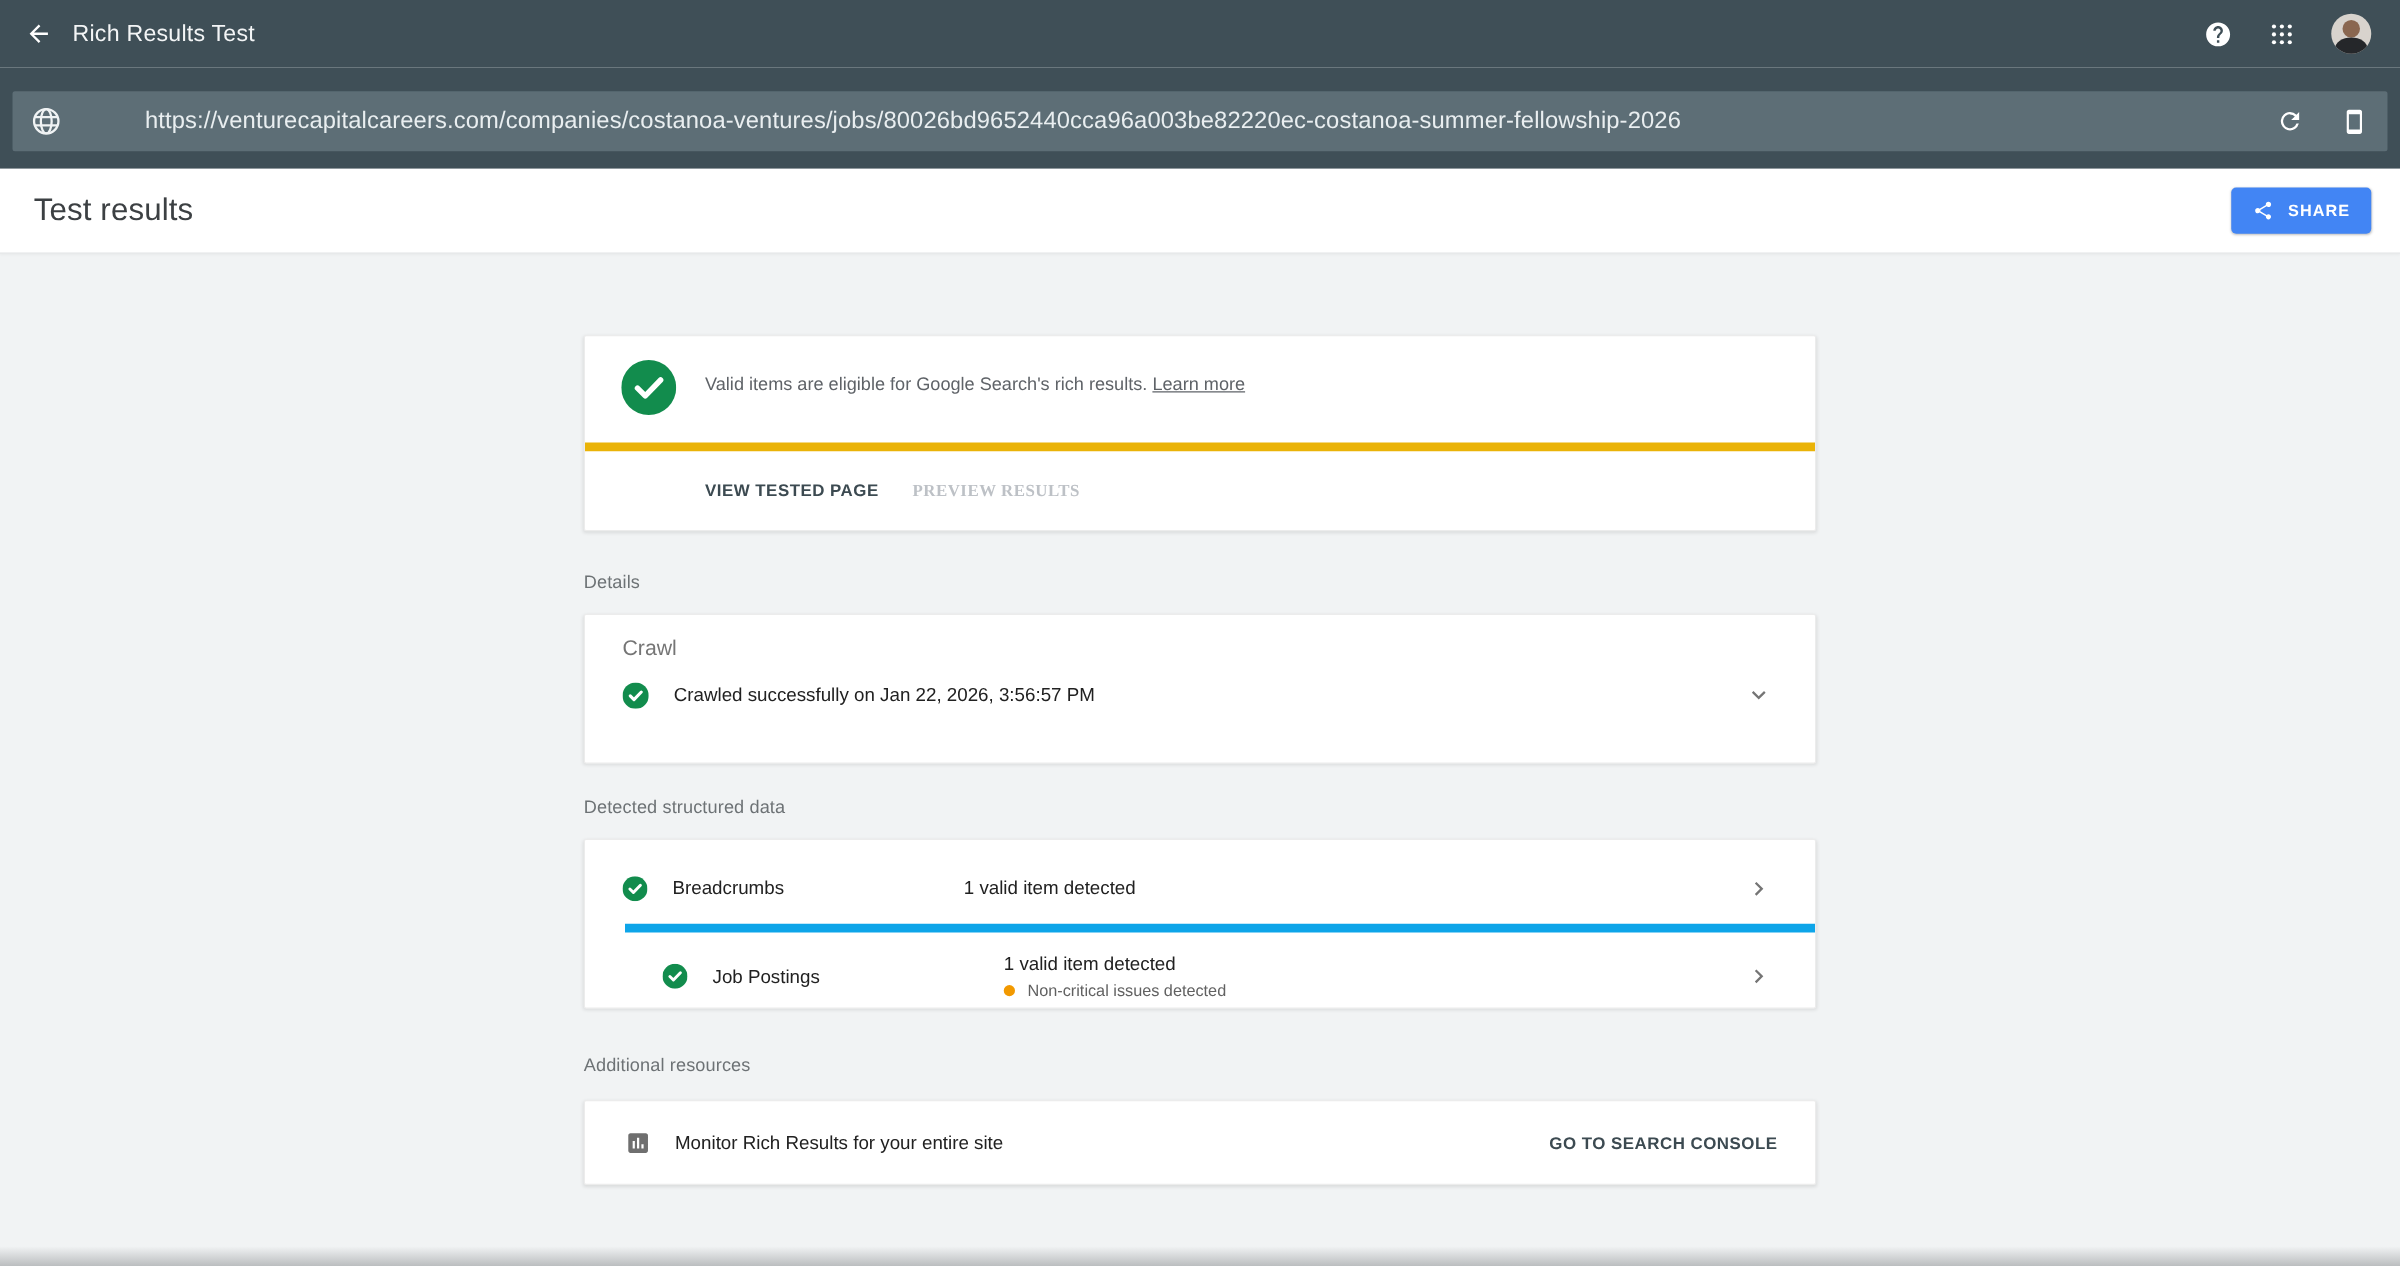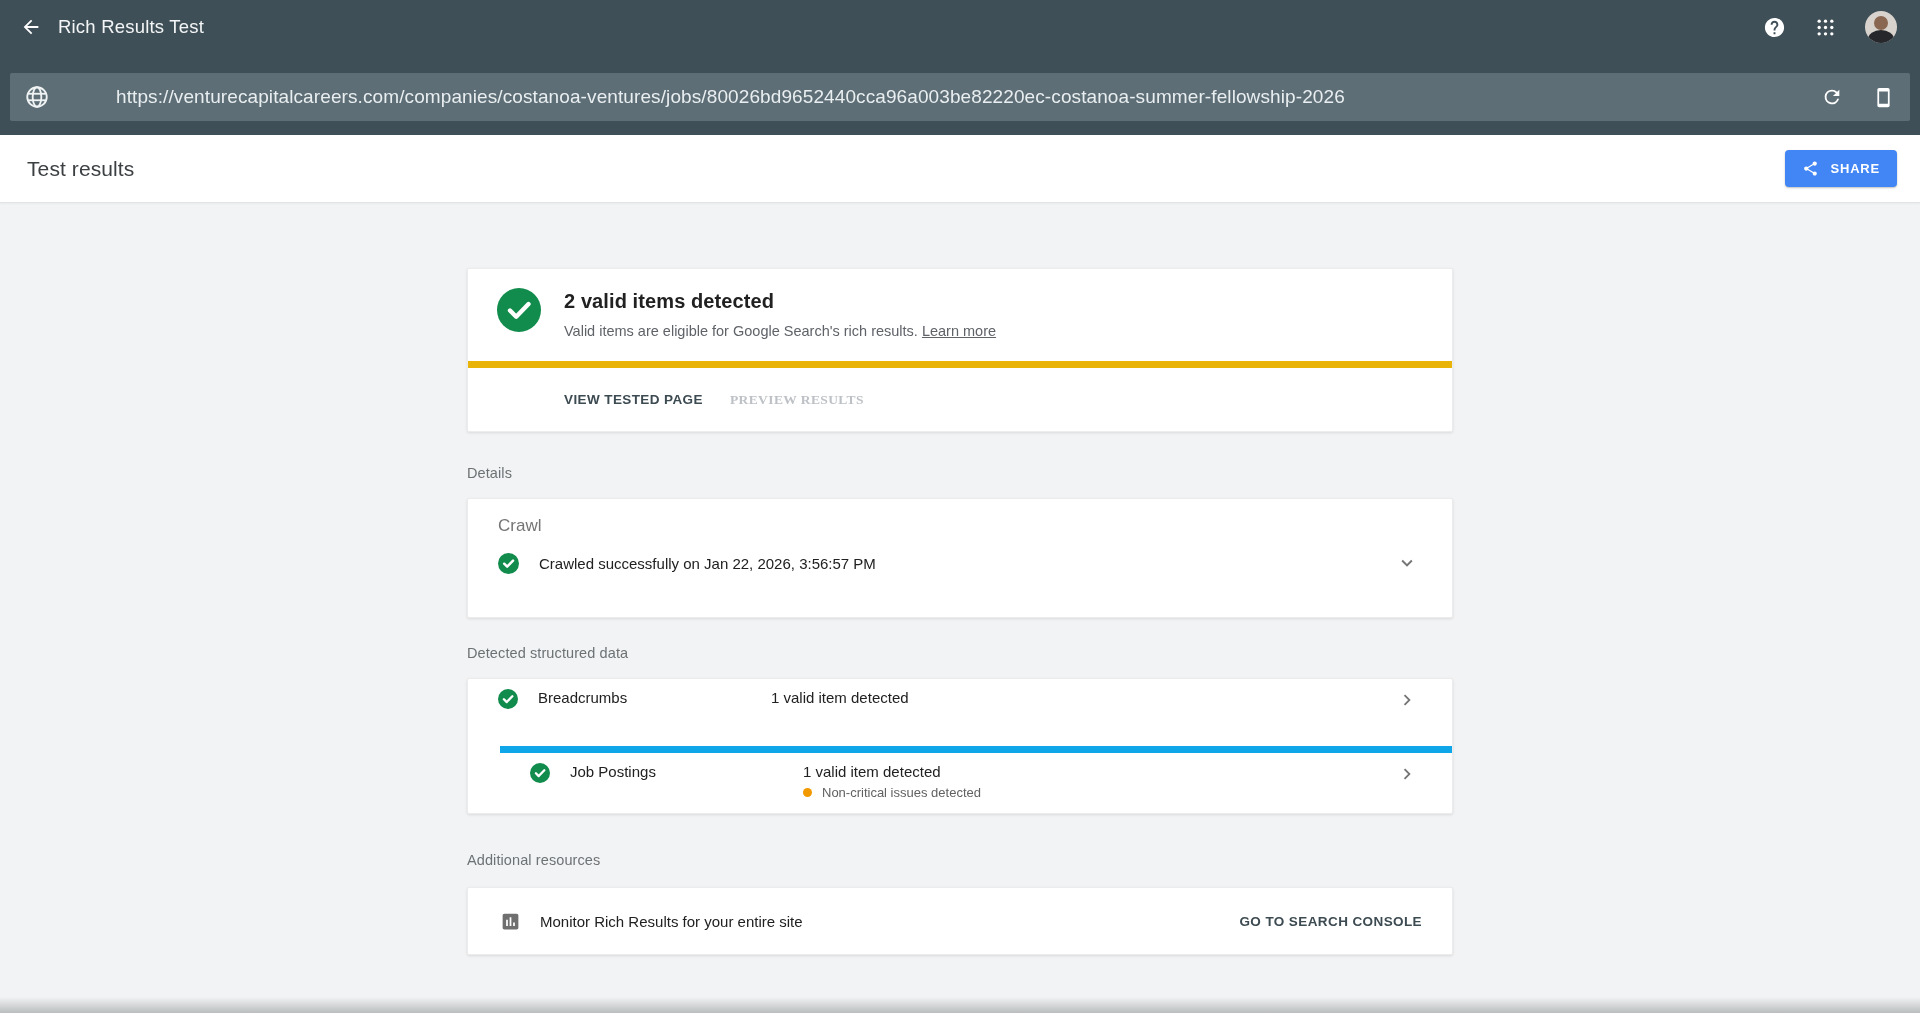--- a/index.html
+++ b/index.html
@@ -62,21 +62,21 @@
   
   .toolbar {
     height:68px; background:#ffffff;
     border-bottom:1px solid #e1e4e5;
     box-shadow:0 1px 2px rgba(0,0,0,.04);
     display:flex; align-items:center;
     padding:0 23px 0 27px;
     position:relative; z-index:2;
   }
   .toolbar h1 {
-    font-size:21px; font-weight:500; color:#3c4043; letter-spacing:.1px;
+    font-size:25px; font-weight:500; color:#3c4043; letter-spacing:.1px;
   }
   .share-btn {
     margin-left:auto;
     height:37px; padding:0 17px;
     background:#4285f4; color:#fff;
     border:none; border-radius:4px; cursor:pointer;
     display:flex; align-items:center; gap:11px;
     font-family:inherit; font-size:13px; font-weight:700; letter-spacing:.8px;
     box-shadow:0 1px 2px rgba(0,0,0,.25);
   }
@@ -116,21 +116,21 @@
   .lbl-res      { margin:38px 0 19px 0; }
 
   
   .crawl-card { padding:17px 34px 0 30px; height:120px; }
   .crawl-label { font-size:17px; color:#757575; }
   .crawl-row { display:flex; align-items:center; margin-top:16px; }
   .crawl-status { margin-left:20px; font-size:15px; color:#212121; flex:1; }
 
   
   .sd-row {
-    height:67px; display:flex; 
+    height:67px; display:flex; align-items:center;
     padding:10px 34px 0 30px;
   }
   .sd-row + .sd-row { border-top:7px solid #0ea5e9;margin-left:32px; }
   .sd-name { margin-left:20px; width:233px; flex:none; font-size:15px; color:#212121; }
   .sd-status { flex:1; font-size:15px; color:#212121; }
   .sd-warning { display:flex; align-items:center; gap:10px; margin-top:5px; }
   .warn-dot { width:9px; height:9px; border-radius:50%; background:#f29900; flex:none; }
   .sd-warning span { font-size:13px; color:#616161; }
 
   
@@ -240,21 +240,20 @@
 
       <section class="card">
         <div class="summary-top">
           <span class="big-check">
             <svg width="44" height="44" viewBox="0 0 44 44">
               <circle cx="22" cy="22" r="22" fill="#128c4d"></circle>
               <path d="M13 22.5l6.2 6.2L31.5 16" fill="none" stroke="#ffffff" stroke-width="4.4" stroke-linecap="round" stroke-linejoin="round"></path>
             </svg>
           </span>
           <div class="summary-text">
-            <div class="summary-title">2 valid items detected</div>
             <div class="summary-sub">
               <span>Valid items are eligible for Google Search's rich results.</span>
               <a class="learn-more">Learn more</a>
             </div>
           </div>
         </div>
         <div class="summary-actions">
           <button class="text-btn">VIEW TESTED PAGE</button>
           <button class="text-btn disabled">PREVIEW RESULTS</button>
         </div>

